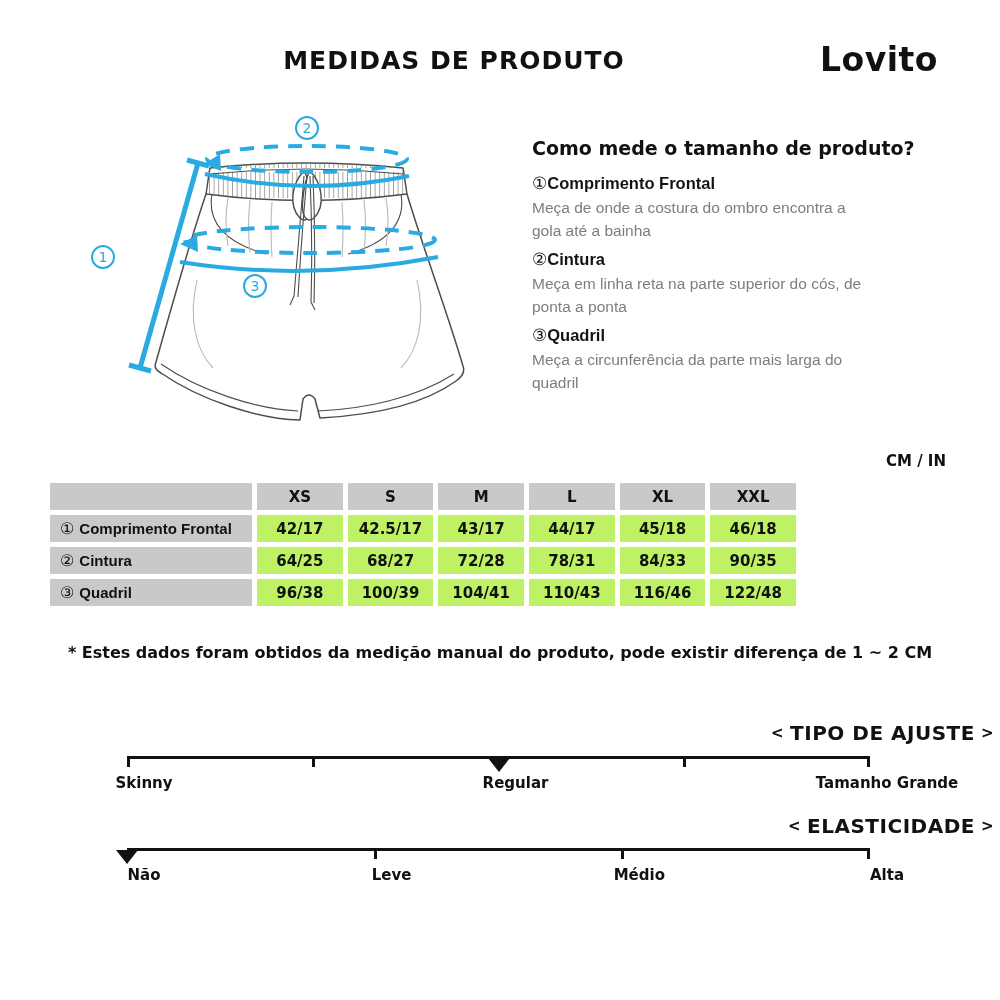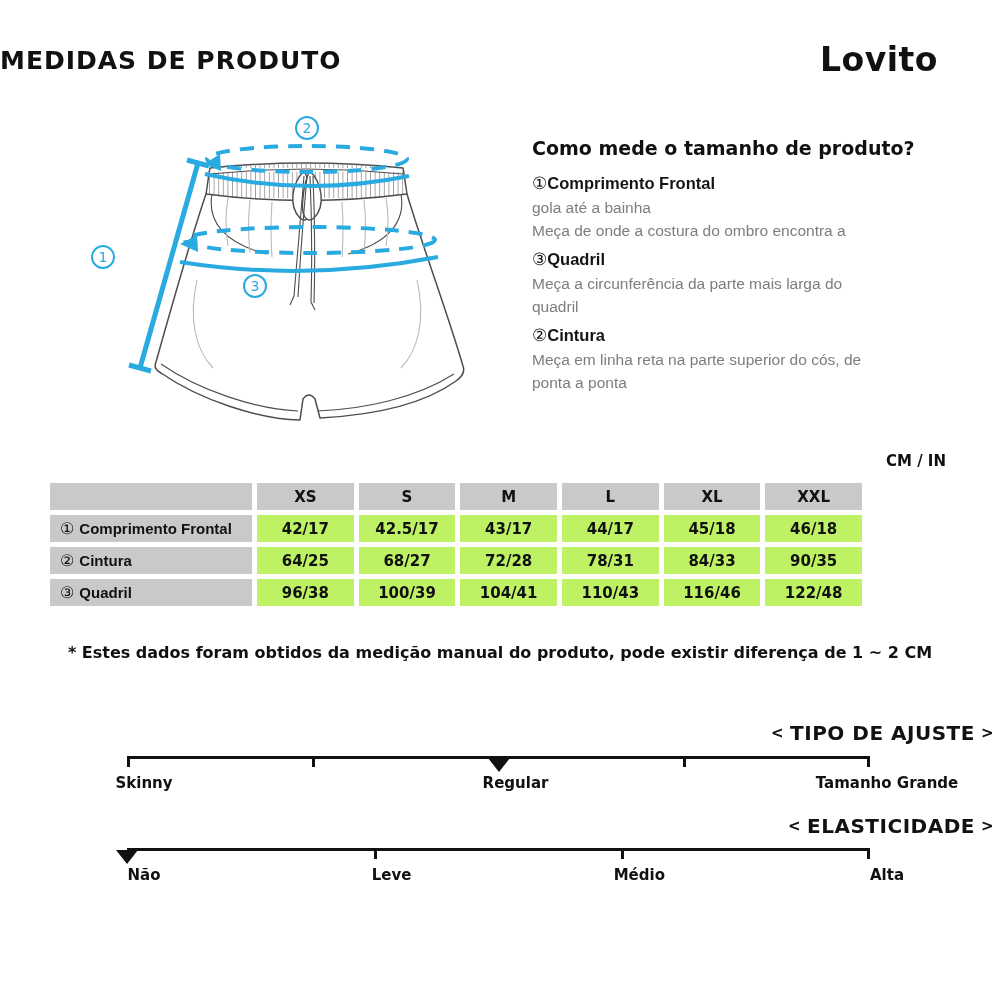--- a/index.html
+++ b/index.html
@@ -1,37 +1,37 @@
 <!DOCTYPE html>
 <html><head>
 <meta charset="utf-8">
 <style>
   * { box-sizing: border-box; }
   html,body { margin:0; padding:0; background:#ffffff; }
   body { width:1000px; height:1000px; position:relative; overflow:hidden;
          font-family:"Liberation Sans", sans-serif; color:#111; }
   .geo { font-family:"DejaVu Sans", sans-serif; }
 
-  .page-title { position:absolute; left:0; top:46px; width:908px; 
+  .page-title { position:absolute; left:0; top:46px; width:908px; text-align:center;
                 font-size:25px; font-weight:800; letter-spacing:1px; }
   .brand { position:absolute; top:40px; right:62px; font-size:33px; font-weight:800;
            letter-spacing:0.5px; }
 
   .diagram { position:absolute; left:60px; top:110px; width:440px; height:330px; }
 
   .guide { position:absolute; left:532px; top:136px; width:424px; }
   .guide h2 { margin:0 0 11px 0; font-size:19px; font-weight:800; line-height:24px; }
   .guide-item { margin:0 0 5px 0; }
   .guide-label { font-size:16.5px; font-weight:bold; line-height:25px; color:#151515; }
   .guide-num { font-weight:normal; font-size:17px; }
   .guide-desc { font-size:15.5px; line-height:23px; color:#7d7d7d; }
 
   .unit-label { position:absolute; top:452px; right:54px; font-size:15px; font-weight:800; }
 
-  .size-table { position:absolute; left:50px; top:483px; width:812px;
+  .size-table { position:absolute; left:50px; top:483px; width:746px;
                 display:grid; grid-template-columns:202px repeat(6, 1fr);
                 grid-auto-rows:27px; gap:5px; }
   .size-table .cell { display:flex; align-items:center; justify-content:center;
                       font-size:15px; font-weight:bold; }
   .size-table .hcell { background:#c9c9c9; }
   .size-table .lcell { background:#c9c9c9; justify-content:flex-start; padding-left:10px;
                        font-family:"Liberation Sans", sans-serif; }
   .size-table .lcell .row-num { font-weight:normal; font-size:16px; margin-right:5px; }
   .size-table .vcell { background:#bef264; font-family:"DejaVu Sans", sans-serif; }
   .size-table .hcell { font-family:"DejaVu Sans", sans-serif; }
@@ -135,34 +135,34 @@
     <circle cx="195" cy="176" r="11" fill="#fff" stroke="#29abe2" stroke-width="2"></circle>
     <text x="195" y="181" text-anchor="middle" font-size="14" fill="#29abe2" font-family="DejaVu Sans, sans-serif">3</text>
   </g>
 </svg>
 
 <div class="guide">
   <h2 class="geo">Como mede o tamanho de produto?</h2>
 
   <div class="guide-item">
     <div class="guide-label"><span class="guide-num">①</span><span>Comprimento Frontal</span></div>
+    <div class="guide-desc">Meça de onde a costura do ombro encontra a</div>
     <div class="guide-desc">gola até a bainha</div>
-    <div class="guide-desc">Meça de onde a costura do ombro encontra a</div>
+  </div>
+
+  <div class="guide-item">
+    <div class="guide-label"><span class="guide-num">②</span><span>Cintura</span></div>
+    <div class="guide-desc">Meça em linha reta na parte superior do cós, de</div>
+    <div class="guide-desc">ponta a ponta</div>
   </div>
 
   <div class="guide-item">
     <div class="guide-label"><span class="guide-num">③</span><span>Quadril</span></div>
     <div class="guide-desc">Meça a circunferência da parte mais larga do</div>
     <div class="guide-desc">quadril</div>
-  </div>
-
-  <div class="guide-item">
-    <div class="guide-label"><span class="guide-num">②</span><span>Cintura</span></div>
-    <div class="guide-desc">Meça em linha reta na parte superior do cós, de</div>
-    <div class="guide-desc">ponta a ponta</div>
   </div>
 </div>
 
 <div class="unit-label geo">CM / IN</div>
 
 <div class="size-table">
   <div class="cell hcell"></div>
   <div class="cell hcell">XS</div>
   <div class="cell hcell">S</div>
   <div class="cell hcell">M</div>

